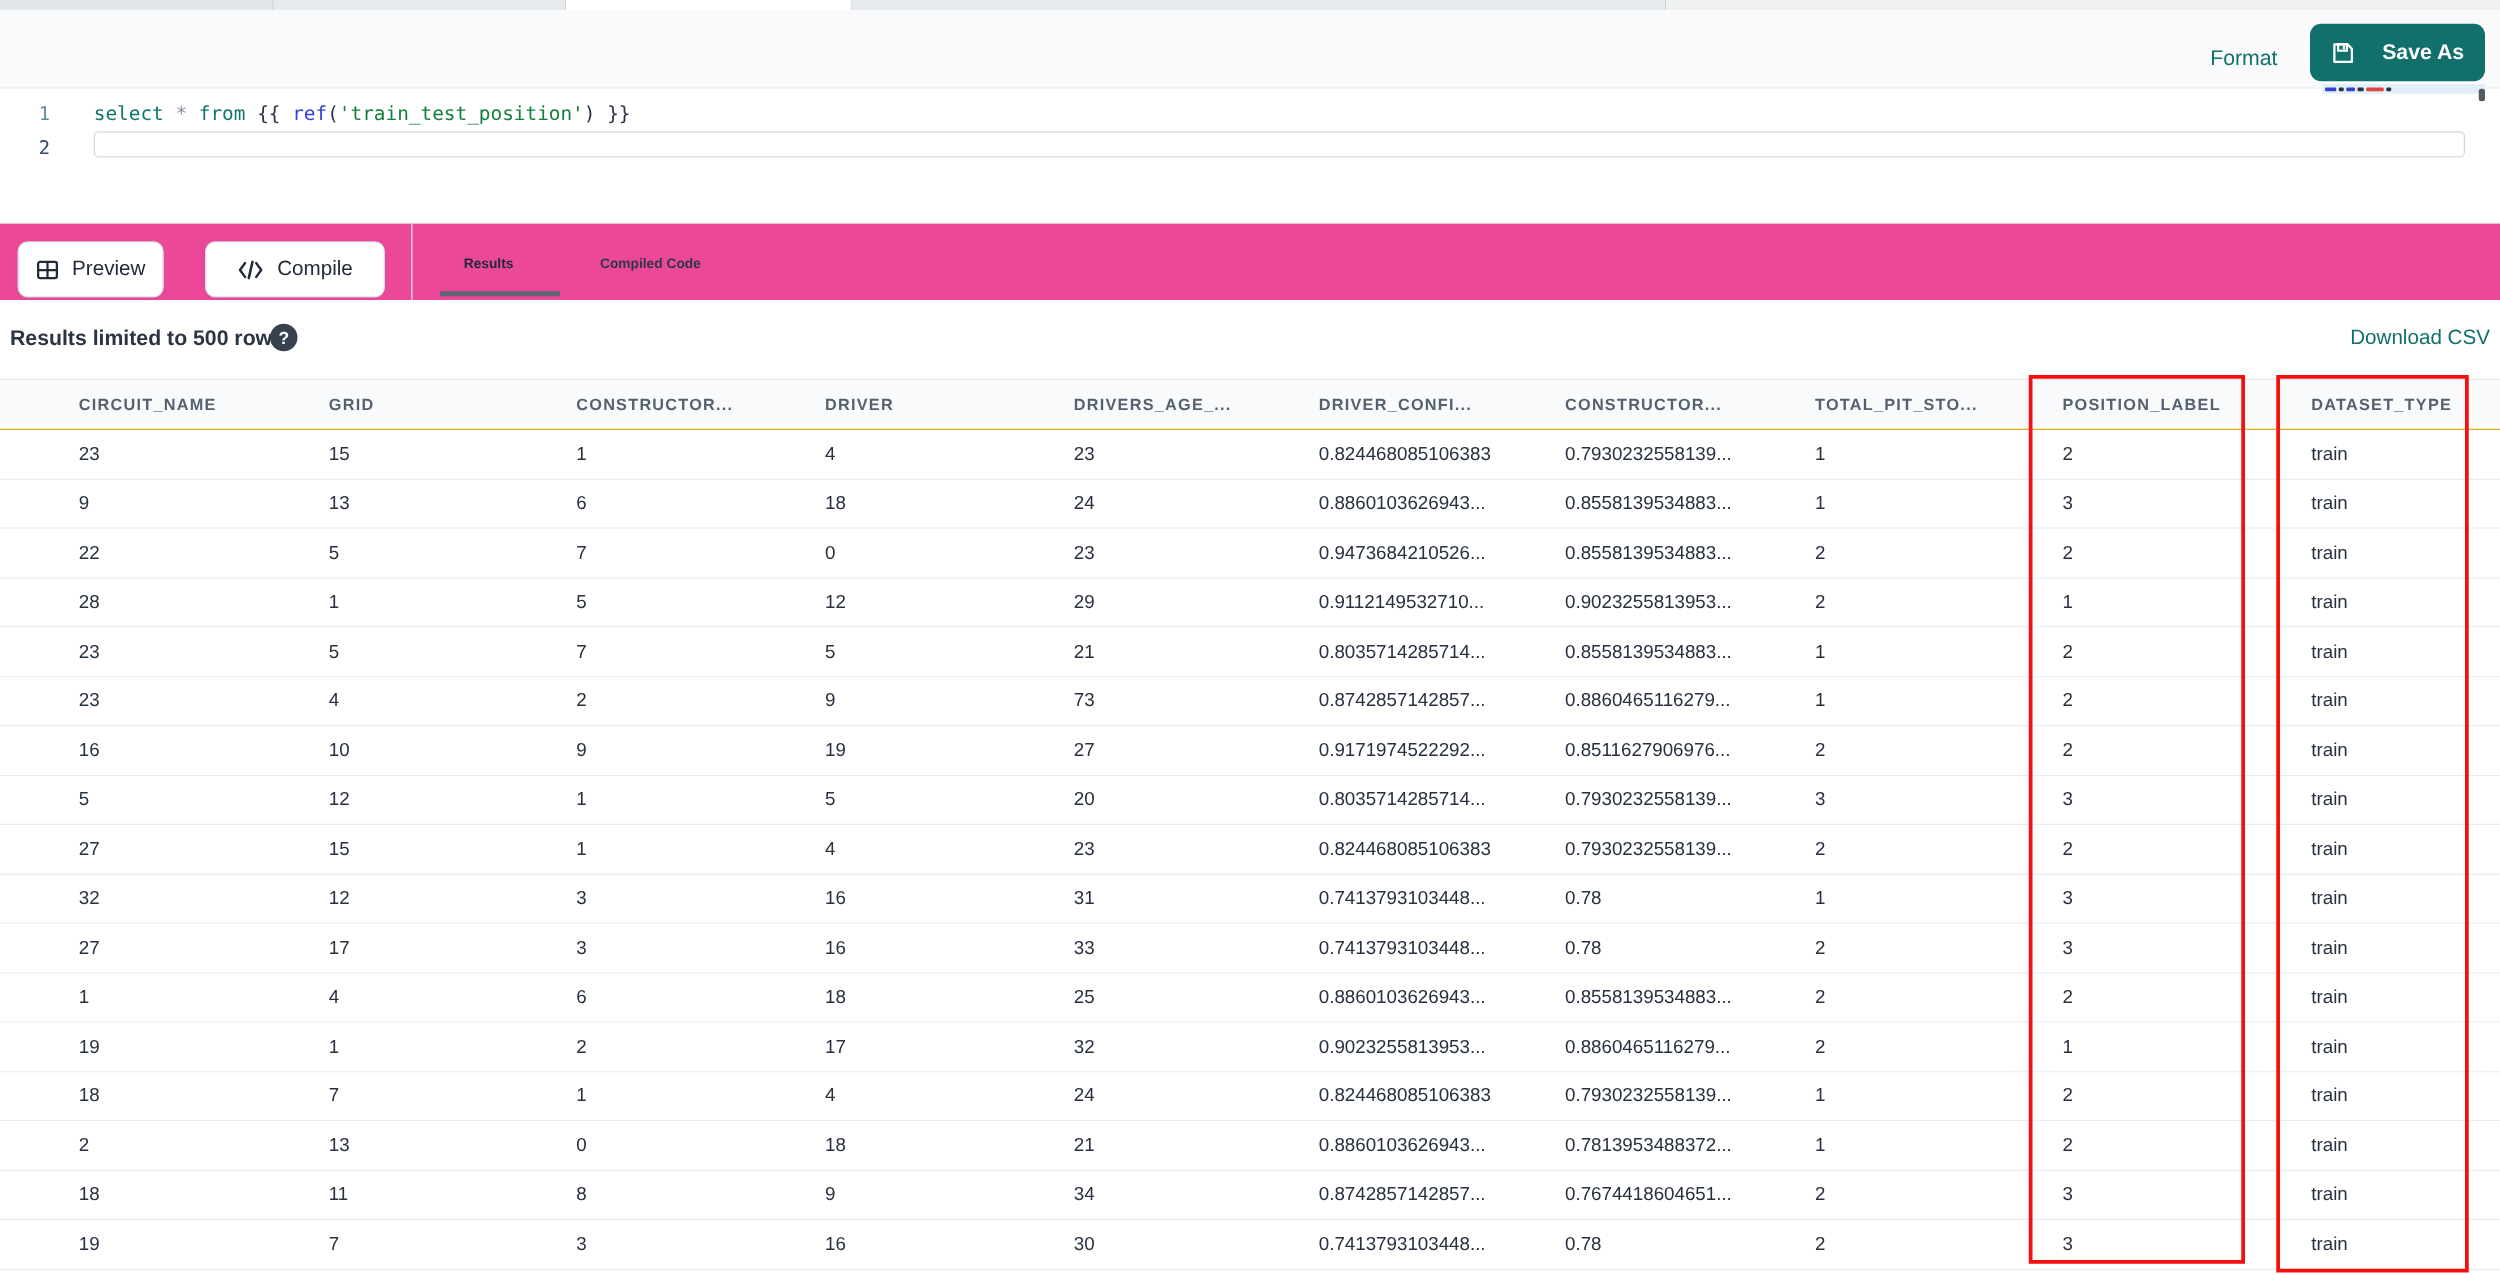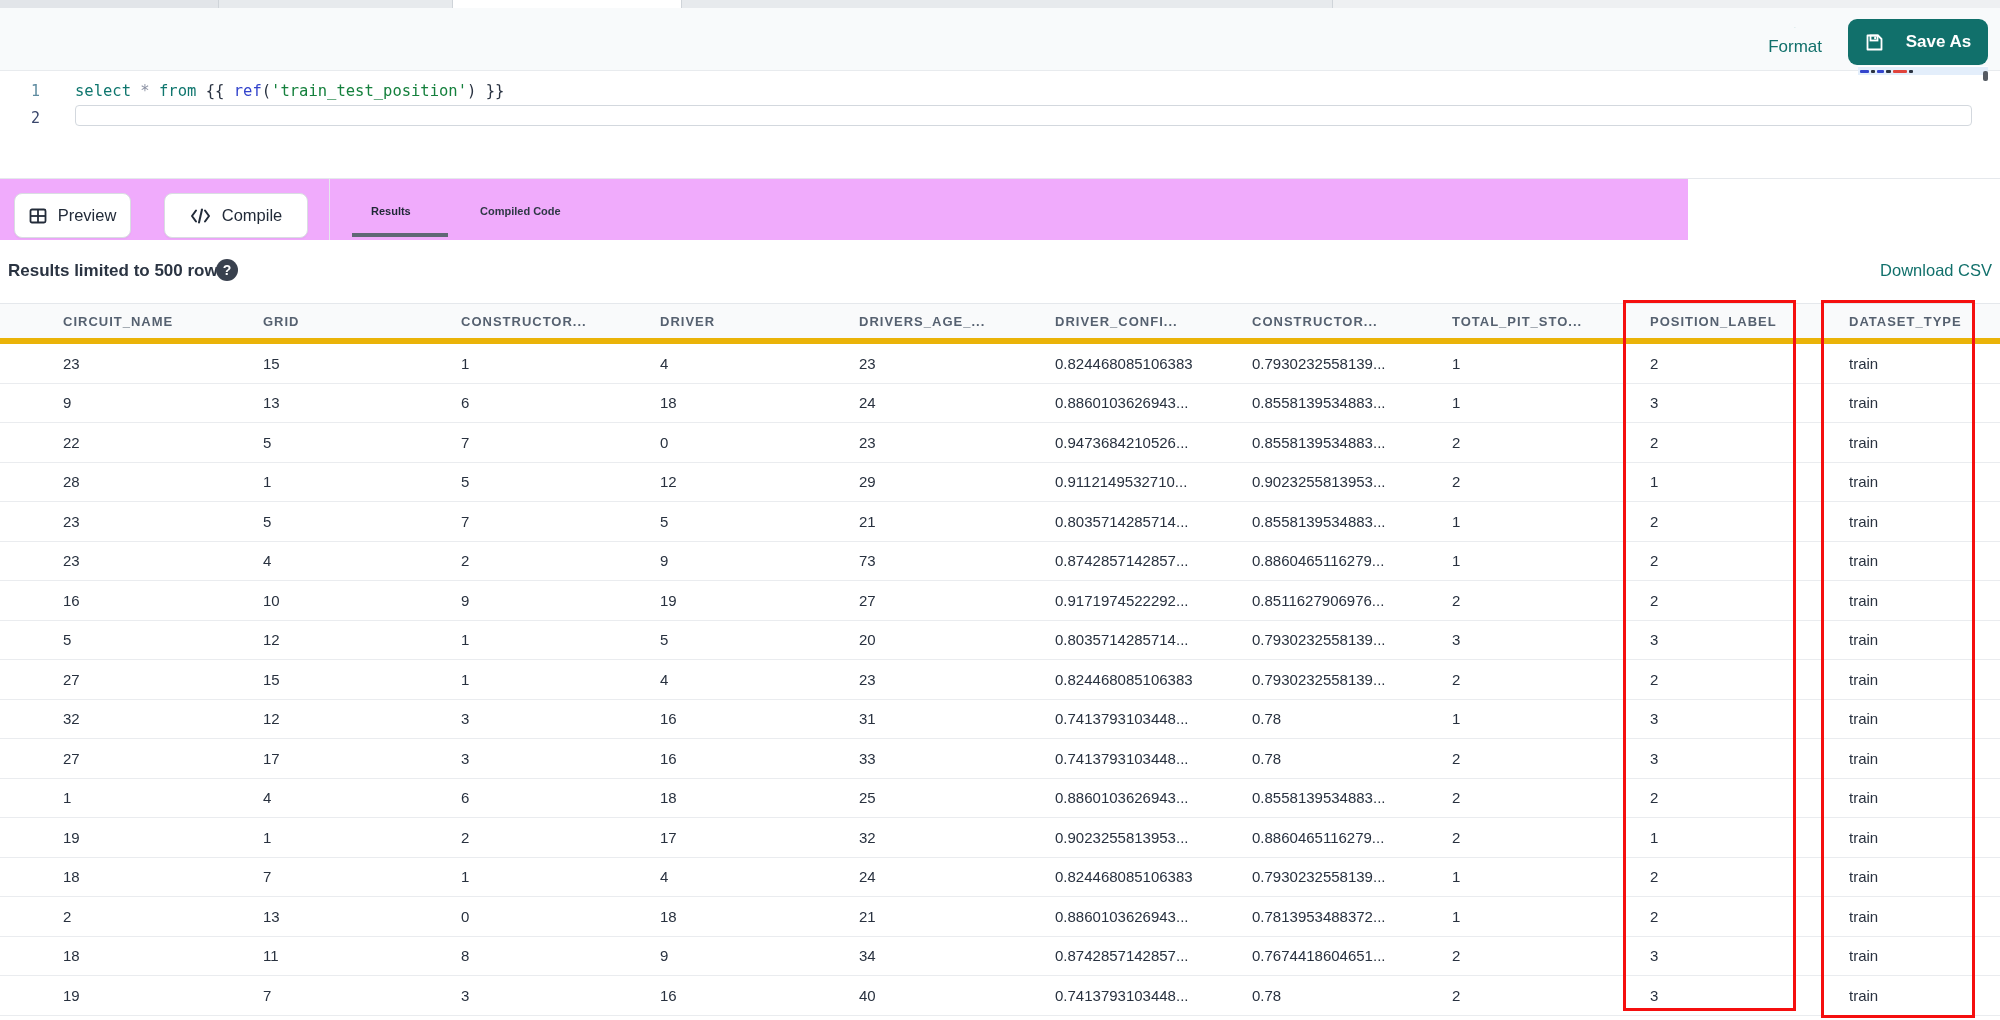--- a/index.html
+++ b/index.html
@@ -30,40 +30,40 @@
   .codeline { position:absolute; left:75px; top:7px; font-family:"DejaVu Sans Mono", monospace; font-size:15.5px; line-height:27px; white-space:pre; }
   .tok-kw { color:#0f766e; } .tok-fn { color:#3344cc; } .tok-op { color:#8a90a2; }
   .tok-br { color:#2a3342; } .tok-str { color:#15803d; } .tok-pl { color:#2a3342; }
   .line2box { position:absolute; left:75px; top:34px; width:1897px; height:21px; border:1px solid #d3d8de; border-radius:4px; background:#ffffff; }
   .minimap { position:absolute; left:1858px; top:-5px; width:130px; height:26px; background:#ffffff; }
   .mm-line { position:absolute; left:0; top:1px; width:130px; height:8px; background:#e3eefb; display:flex; align-items:center; gap:2px; padding-left:2px; }
   .mm-dash { height:3px; border-radius:1px; }
   .scroll-dash { position:absolute; left:1983px; top:0px; width:5px; height:10px; background:#555b63; border-radius:2px; }
 
   
-  .action-row { position:absolute; left:0; top:179px; width:1688px; height:61px; background:#f0abfc; }
+  .action-row { position:absolute; left:0; top:179px; width:2000px; height:61px; background:#ec4899; }
   .btn { position:absolute; top:14px; height:45px; background:#ffffff; border:1px solid #d9dde2; border-radius:8px; display:flex; align-items:center; justify-content:center; gap:11px; font-size:16.5px; font-weight:500; color:#222b39; cursor:pointer; box-shadow:0 1px 2px rgba(0,0,0,0.04); font-family:"Liberation Sans", sans-serif; }
   .btn-preview { left:14px; width:117px; }
   .btn-compile { left:164px; width:144px; }
   .vdivider { position:absolute; left:329px; top:0; width:1px; height:61px; background:#e5e8ec; }
   .tab { position:absolute; top:26px; font-size:11px; cursor:pointer; }
   .tab-results { left:371px; color:#1f2835; font-weight:600; }
   .tab-compiled { left:480px; color:#2e3845; font-weight:700; }
   .tab-underline { position:absolute; left:352px; top:54px; width:96px; height:4px; background:#5f6775; }
 
   
   .info-row { position:absolute; left:0; top:240px; width:2000px; height:63px; background:#ffffff; }
   .results-note { position:absolute; left:8px; top:21px; font-size:17px; font-weight:600; color:#2b3442; }
   .help-icon { position:absolute; left:216px; top:19px; width:22px; height:22px; border-radius:50%; background:#39414e; color:#ffffff; font-size:14px; font-weight:700; display:flex; align-items:center; justify-content:center; cursor:pointer; }
   .download-csv { position:absolute; right:8px; top:21px; font-size:16.5px; color:#11706b; cursor:pointer; }
 
   
   .table { position:absolute; left:0; top:303px; width:2000px; }
   .gridrow { display:grid; grid-template-columns:200px 198px 199px 199px 196px 197px 200px 198px 199px 1fr; padding-left:63px; align-items:center; }
-  .thead { height:41px; background:#f9fafb; border-top:1px solid #e5e8ec; border-bottom:6px solid #eab308; }
+  .thead { height:41px; background:#f9fafb; border-top:1px solid #e5e8ec; border-bottom:1px solid #eab308; }
   .th { font-size:13px; font-weight:700; letter-spacing:1px; color:#566170; text-transform:uppercase; white-space:nowrap; }
   .tr { height:39.5px; border-bottom:1px solid #eaecef; background:#ffffff; }
   .td { font-size:15px; color:#28313f; white-space:nowrap; }
 
   
   .hl-box { position:absolute; border:3px solid #f50f0f; pointer-events:none; }
   .hl1 { left:1623px; top:300px; width:173px; height:711px; }
   .hl2 { left:1821px; top:300px; width:154px; height:718px; }
 
   .icon-svg { display:block; }
@@ -353,21 +353,21 @@
           <div class="td">0.7674418604651...</div>
           <div class="td">2</div>
           <div class="td">3</div>
           <div class="td">train</div>
         </div>
         <div class="gridrow tr">
           <div class="td">19</div>
           <div class="td">7</div>
           <div class="td">3</div>
           <div class="td">16</div>
-          <div class="td">40</div>
+          <div class="td">30</div>
           <div class="td">0.7413793103448...</div>
           <div class="td">0.78</div>
           <div class="td">2</div>
           <div class="td">3</div>
           <div class="td">train</div>
         </div>
       </div>
   </div>
 
   <div class="hl-box hl1"></div>

